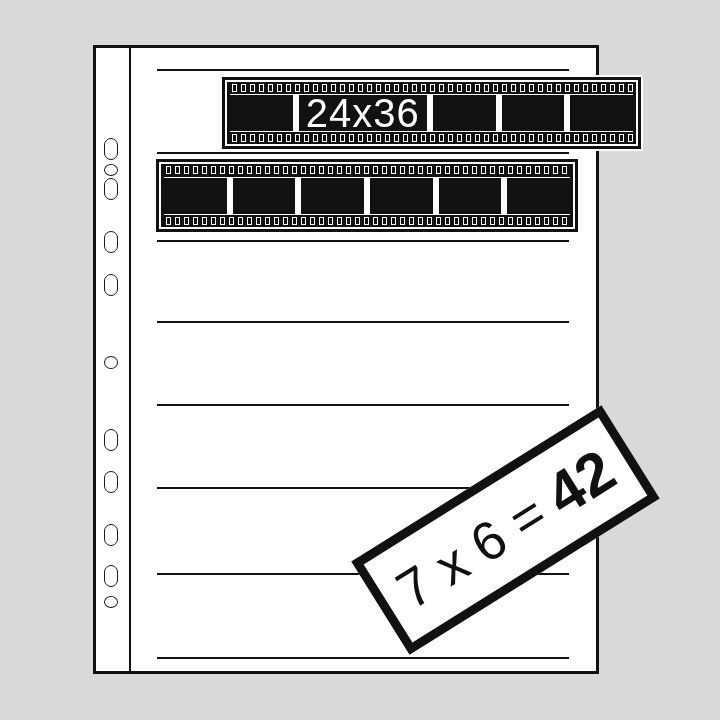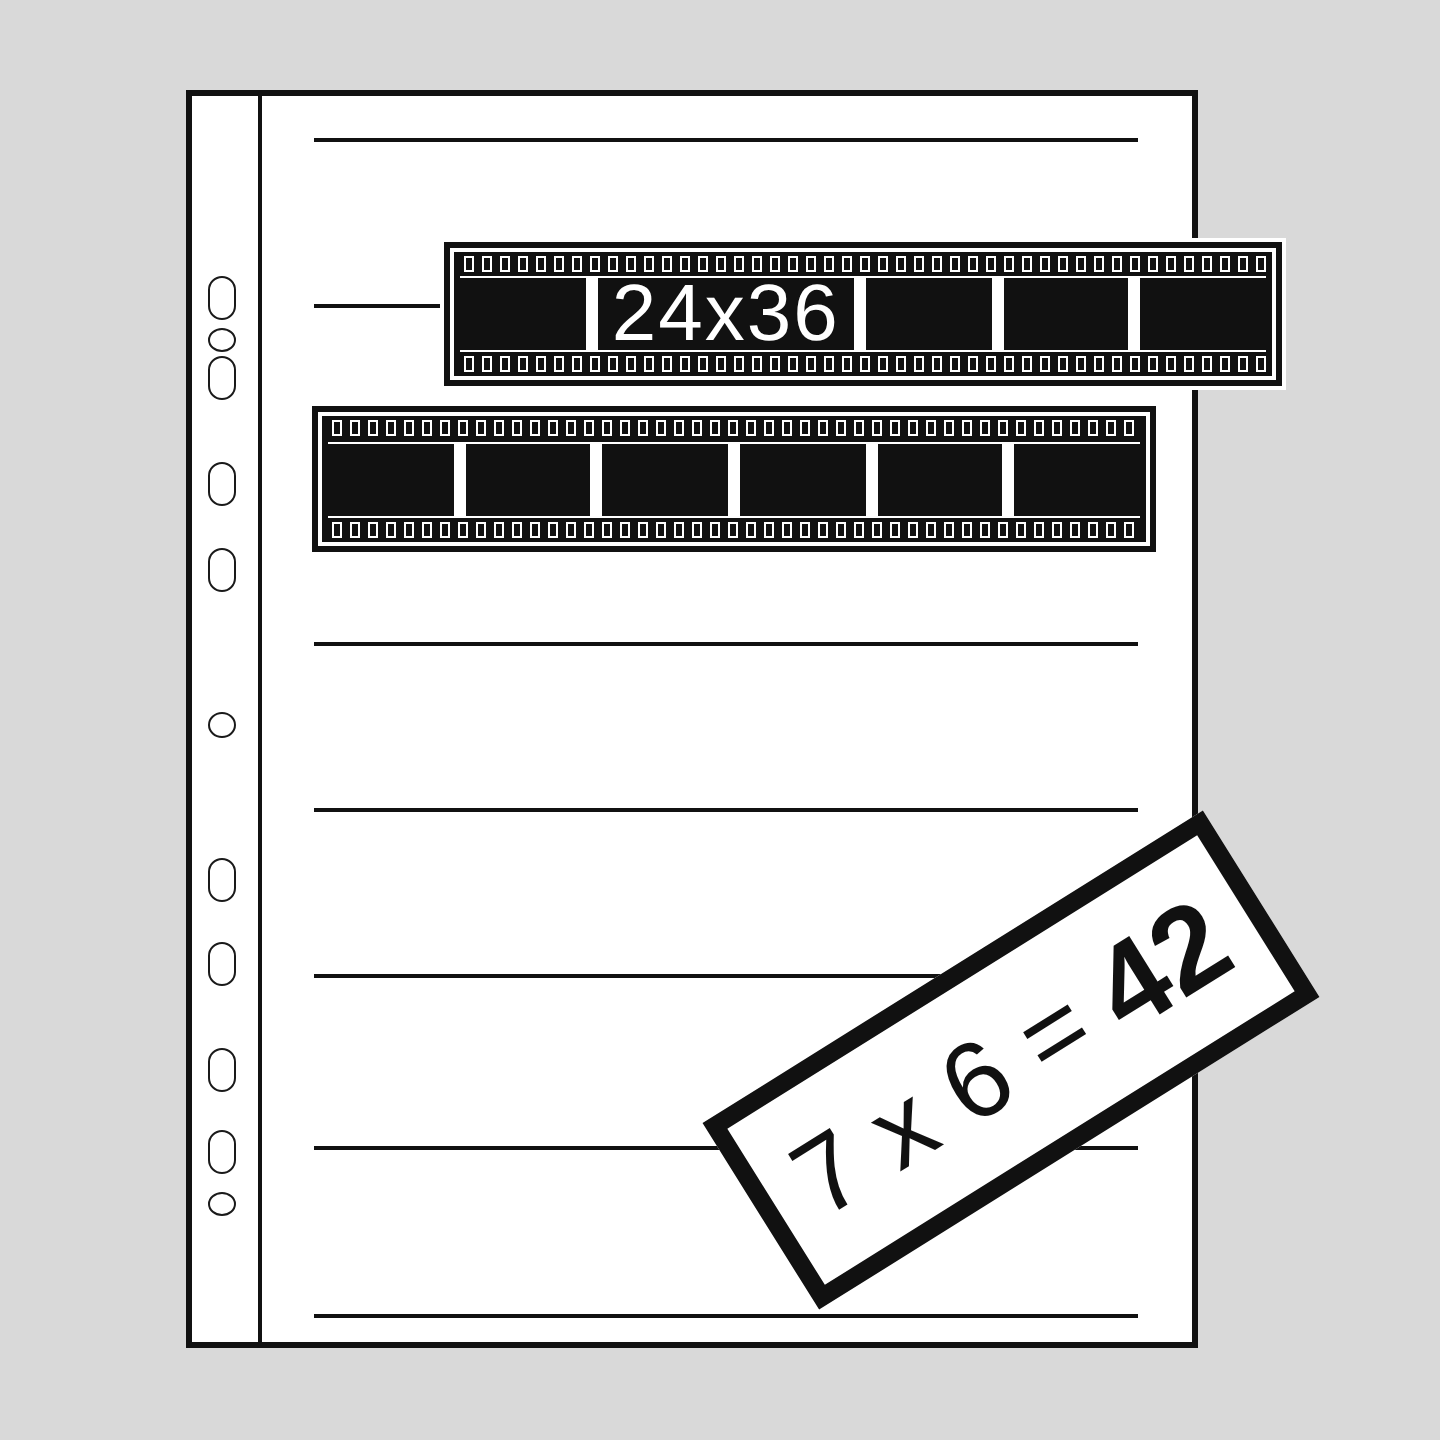--- a/index.html
+++ b/index.html
@@ -43,21 +43,20 @@
     background: #111;
   }
 
   
   .filmstrip {
     position: absolute;
     box-sizing: border-box;
     background: #fff;                 
     border: 3px solid #111;
     box-shadow: 0 0 0 2px #fff;       
-    margin-top: 44px;
   }
   .film {
     position: absolute;
     inset: 2px;
     background: #111;
     display: flex;
     flex-direction: column;
     justify-content: space-between;
     padding: 2px 3px;
     box-sizing: border-box;

